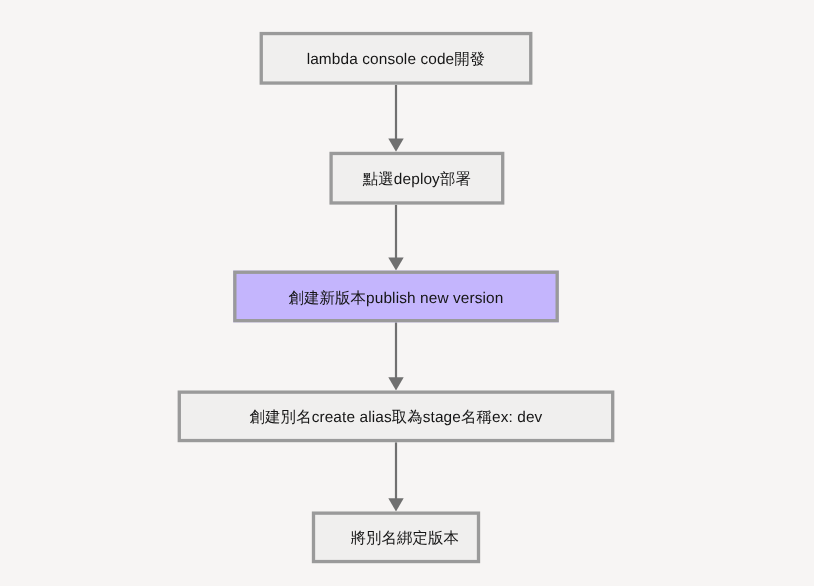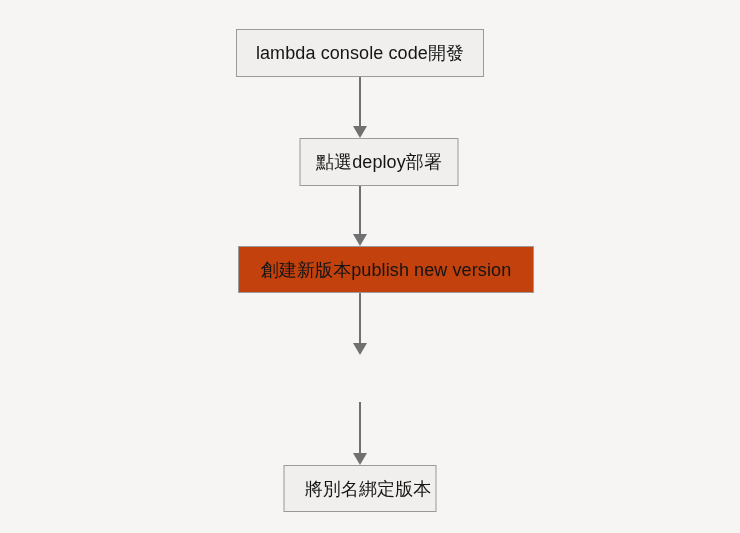--- a/index.html
+++ b/index.html
@@ -17,26 +17,26 @@
   #flowchart {
     position: relative;
     width: 740px;
     height: 533px;
   }
 
   .node {
     position: absolute;
     box-sizing: border-box;
     background: #f0efee;
-    border: 1px solid #701a75;
+    border: 3px solid #701a75;
     color: #151515;
     display: flex;
     align-items: center;
     justify-content: center;
-    font-size: 18px;
+    font-size: 14px;
     line-height: 1;
     letter-spacing: 0.1px;
     white-space: nowrap;
     transform: translateX(-50%);
     text-align: right;
   }
 
   .node-label {
     display: block;
     padding: 0 2px;
@@ -86,19 +86,22 @@
         <line class="edge-line" x1="7" y1="0" x2="7" y2="52" stroke="#707070"></line>
         <polygon class="edge-head" points="0,51 14,51 7,63" fill="#707070"></polygon>
       </svg>
     </div>
     <div class="node" style="left: 360px; top: 29px; width: 248px; height: 48px; background: rgb(240, 239, 238); border-color: rgb(154, 154, 154); color: rgb(21, 21, 21);">
       <span class="node-label">lambda console code開發</span>
     </div>
     <div class="node" style="left: 360px; top: 138px; width: 159px; height: 48px; background: rgb(240, 239, 238); border-color: rgb(154, 154, 154); color: rgb(21, 21, 21); margin-left: 19px;">
       <span class="node-label">點選deploy部署</span>
     </div>
-    <div class="node" style="left: 360px; top: 246px; width: 296px; height: 47px; background: #c2410c; border-color: rgb(154, 154, 154); color: rgb(21, 21, 21); margin-left: 26px;">
+    <div class="node" style="left: 360px; top: 246px; width: 296px; height: 47px; background: #c4b5fd; border-color: rgb(154, 154, 154); color: rgb(21, 21, 21);">
       <span class="node-label">創建新版本publish new version</span>
+    </div>
+    <div class="node" style="left: 360px; top: 355px; width: 397px; height: 47px; background: rgb(240, 239, 238); border-color: rgb(154, 154, 154); color: rgb(21, 21, 21);">
+      <span class="node-label">創建別名create alias取為stage名稱ex: dev</span>
     </div>
     <div class="node" style="left: 360px; top: 465px; width: 153px; height: 47px; background: rgb(240, 239, 238); border-color: rgb(154, 154, 154); color: rgb(21, 21, 21); padding-left: 16px;">
       <span class="node-label">將別名綁定版本</span>
     </div>
   </div>
 
 </body></html>

